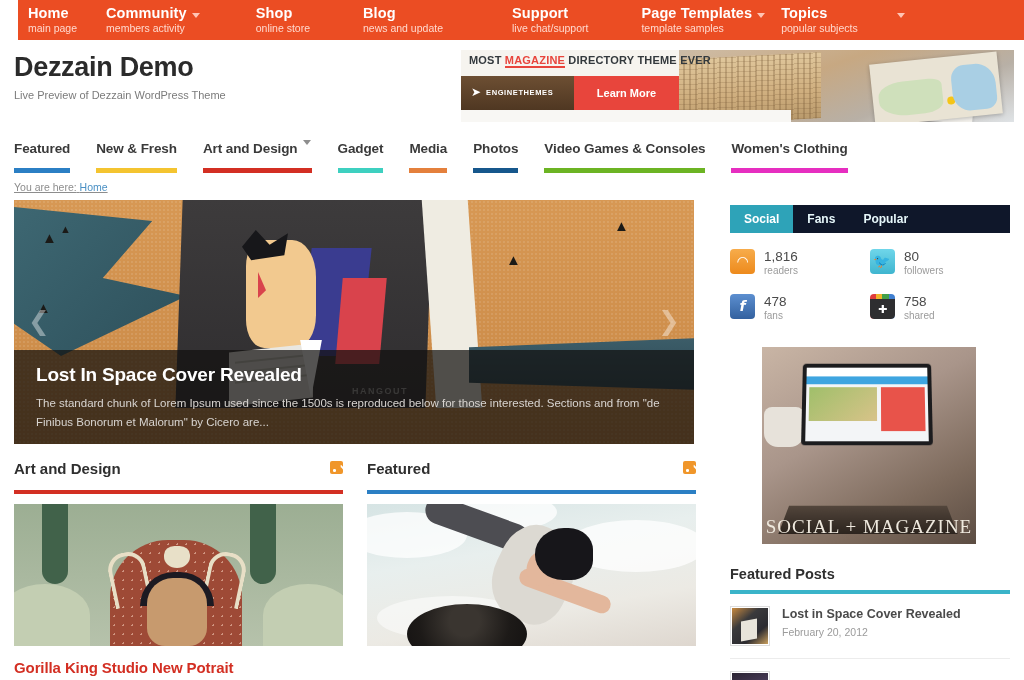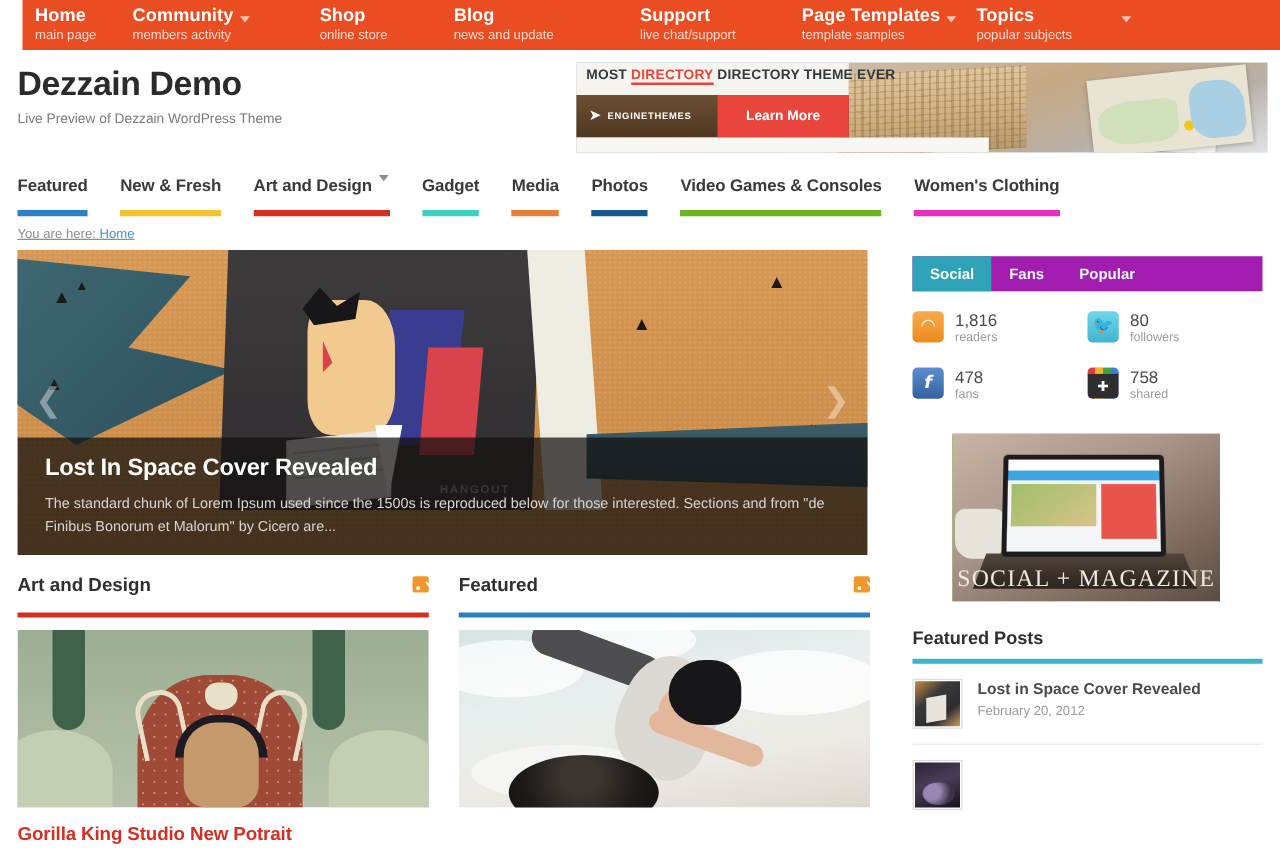--- a/index.html
+++ b/index.html
@@ -266,38 +266,38 @@
   .d-face{ position:absolute; left:160px; top:46px; width:34px; height:36px;
     background:#e3b79c; border-radius:50% 50% 46% 46%; transform: rotate(18deg); }
   .d-arm{ position:absolute; left:150px; top:78px; width:96px; height:18px;
     background:#e3b79c; transform: rotate(20deg); border-radius:10px; }
   .d-hat{ position:absolute; left:40px; bottom:-18px; width:120px; height:60px;
     background: radial-gradient(circle at 48% 28%, #3a3530 0 20%, #1d1a18 60%, #121010 100%);
     border-radius:50%; }
 
   
   .social-w { width:280px; }
-  .social-tabs { display:flex; height:28px; background:#a21caf; }
+  .social-tabs { display:flex; height:28px; background:#0f172a; }
   .social-tabs .st {
     padding:0 14px; display:flex; align-items:center;
     font-size:12px; font-weight:bold; color:#e6f7fa; cursor:pointer;
   }
   .social-tabs .st.active { background:#2ea3b8; color:#ffffff; }
   .social-grid { display:flex; flex-wrap:wrap; padding-top:16px; }
   .soc-item { width:50%; display:flex; align-items:flex-start; margin-bottom:16px; }
   .soc-ico {
     width:25px; height:25px; border-radius:4px; margin-right:9px; flex:none;
     position:relative; color:#fff; font-size:14px; line-height:25px; text-align:center;
     font-family:"DejaVu Sans", sans-serif;
   }
   .soc-num { font-size:13.5px; color:#4a4a4a; line-height:15px; }
   .soc-lab { font-size:10px; color:#9b9b9b; line-height:14px; }
 
-  .side-ad { width:214px; height:134px; margin:8px 0 0 32px; position:relative; overflow:hidden;
-     background:#4d7c0f; }
+  .side-ad { width:214px; height:197px; margin:8px 0 0 32px; position:relative; overflow:hidden;
+     background:#3b82f6; }
   .sa-bg{ position:absolute; inset:0;
      background: linear-gradient(150deg,#c9b5a5 0%, #a9958a 40%, #7d6a5c 75%, #5b4c42 100%); }
   .sa-laptop{ position:absolute; left:40px; top:16px; width:130px; height:82px;
      background:#1c1c1e; border-radius:4px; padding:4px; transform: perspective(300px) rotateX(6deg); }
   .sa-screen{ position:absolute; inset:4px; background:#f3f5f7; }
   .sa-topbar{ position:absolute; left:0; right:0; top:0; height:9px; background:#fff; }
   .sa-navbar{ position:absolute; left:0; right:0; top:9px; height:8px; background:#3ea5e0; }
   .sa-photo{ position:absolute; left:3px; top:20px; width:68px; height:34px;
      background: linear-gradient(140deg,#9fbf6a,#d8c389); }
   .sa-redbox{ position:absolute; right:3px; top:20px; width:44px; height:44px; background:#e8534a; }
@@ -372,21 +372,21 @@
     <div class="ad-build"></div>
     <div class="ad-card">
       <span style="top:8px"></span>
         <span style="top:16px"></span>
         <span style="top:24px"></span>
     </div>
     <div class="ad-map">
         <div class="pin"></div>
       </div>
     <div class="ad-white-strip"></div>
-    <div class="ad-headline"><span>MOST </span><span class="hl-red">DIRECTORY</span><span> DIRECTORY THEME EVER</span></div>
+    <div class="ad-headline"><span>MOST </span><span class="hl-red">MAGAZINE</span><span> DIRECTORY THEME EVER</span></div>
     <div class="ad-bottombar"></div>
     <div class="ad-logo">
       <span class="bird">➤</span>
       <span class="lt">ENGINETHEMES</span>
     </div>
     <div class="ad-cta">Learn More</div>
     <div class="ad-whitebottom"></div>
   </div>
 
   <div class="catnav">

